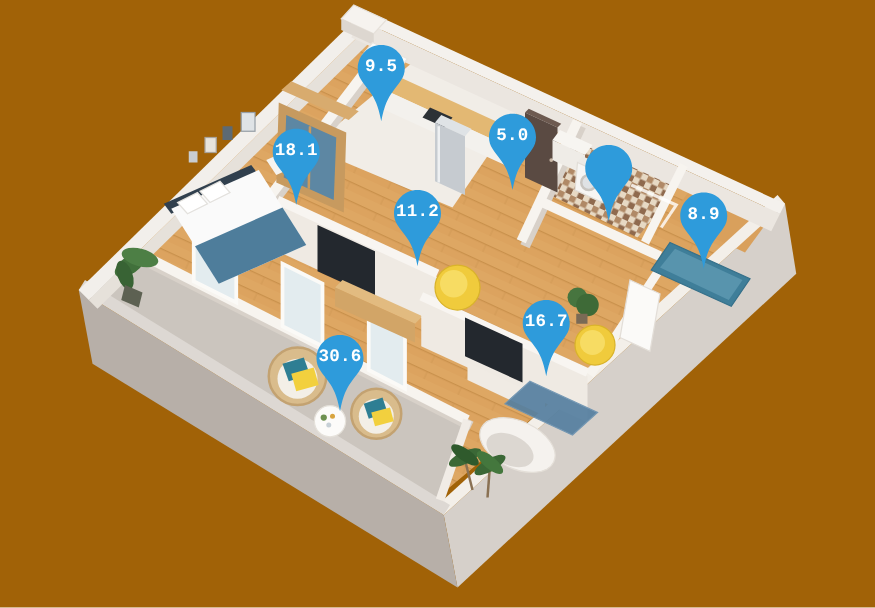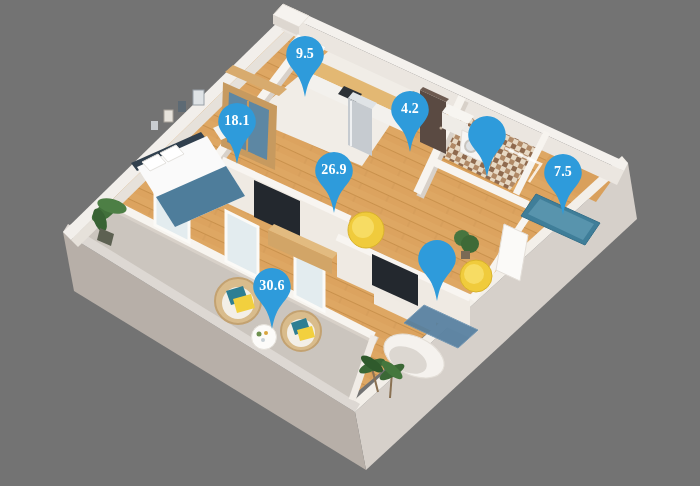--- a/index.html
+++ b/index.html
@@ -1,17 +1,17 @@
 <!DOCTYPE html>
 <html><head>
 <meta charset="utf-8">
 <style>
   html,body{margin:0;padding:0;background:#fff;}
-  .stage{position:relative;width:700px;height:486px;background:#737373;overflow:hidden;
-         font-family:Liberation Serif, serif;}
+  .stage{position:relative;width:700px;height:486px;background:#a16207;overflow:hidden;
+         font-family:Liberation Mono, monospace;}
   .plan-svg{position:absolute;left:0;top:0;}
   .pin{position:absolute;width:40px;height:64px;}
   .pin svg{position:absolute;left:0;top:0;display:block;}
   .pin .pin-label{position:absolute;left:0;top:0;width:40px;height:38px;display:flex;
       align-items:center;justify-content:center;color:#fff;font-size:14px;font-weight:600;
       letter-spacing:.2px;}
 </style>
 </head>
 <body>
 
@@ -162,43 +162,44 @@
   <div class="pin" style="left:217px;top:102px">
     <svg width="40" height="64" viewBox="0 0 40 64">
         <path d="M20 1 C9.6 1 1.2 9.4 1.2 19.8 C1.2 27 5.5 31 11 38.5 C14.5 43.3 17.6 49 20 62 C22.4 49 25.5 43.3 29 38.5 C34.5 31 38.8 27 38.8 19.8 C38.8 9.4 30.4 1 20 1 Z" fill="#2e9bdb"></path>
       </svg>
     <div class="pin-label">18.1</div>
   </div>
   <div class="pin" style="left:390px;top:90px">
     <svg width="40" height="64" viewBox="0 0 40 64">
         <path d="M20 1 C9.6 1 1.2 9.4 1.2 19.8 C1.2 27 5.5 31 11 38.5 C14.5 43.3 17.6 49 20 62 C22.4 49 25.5 43.3 29 38.5 C34.5 31 38.8 27 38.8 19.8 C38.8 9.4 30.4 1 20 1 Z" fill="#2e9bdb"></path>
       </svg>
-    <div class="pin-label">4.2</div>
+    <div class="pin-label">5.0</div>
   </div>
   <div class="pin" style="left:314px;top:151px">
     <svg width="40" height="64" viewBox="0 0 40 64">
         <path d="M20 1 C9.6 1 1.2 9.4 1.2 19.8 C1.2 27 5.5 31 11 38.5 C14.5 43.3 17.6 49 20 62 C22.4 49 25.5 43.3 29 38.5 C34.5 31 38.8 27 38.8 19.8 C38.8 9.4 30.4 1 20 1 Z" fill="#2e9bdb"></path>
       </svg>
-    <div class="pin-label">26.9</div>
+    <div class="pin-label">11.2</div>
   </div>
   <div class="pin" style="left:467px;top:115px">
     <svg width="40" height="64" viewBox="0 0 40 64">
         <path d="M20 1 C9.6 1 1.2 9.4 1.2 19.8 C1.2 27 5.5 31 11 38.5 C14.5 43.3 17.6 49 20 62 C22.4 49 25.5 43.3 29 38.5 C34.5 31 38.8 27 38.8 19.8 C38.8 9.4 30.4 1 20 1 Z" fill="#2e9bdb"></path>
       </svg>
   </div>
   <div class="pin" style="left:543px;top:153px">
     <svg width="40" height="64" viewBox="0 0 40 64">
         <path d="M20 1 C9.6 1 1.2 9.4 1.2 19.8 C1.2 27 5.5 31 11 38.5 C14.5 43.3 17.6 49 20 62 C22.4 49 25.5 43.3 29 38.5 C34.5 31 38.8 27 38.8 19.8 C38.8 9.4 30.4 1 20 1 Z" fill="#2e9bdb"></path>
       </svg>
-    <div class="pin-label">7.5</div>
+    <div class="pin-label">8.9</div>
   </div>
   <div class="pin" style="left:417px;top:239px">
     <svg width="40" height="64" viewBox="0 0 40 64">
         <path d="M20 1 C9.6 1 1.2 9.4 1.2 19.8 C1.2 27 5.5 31 11 38.5 C14.5 43.3 17.6 49 20 62 C22.4 49 25.5 43.3 29 38.5 C34.5 31 38.8 27 38.8 19.8 C38.8 9.4 30.4 1 20 1 Z" fill="#2e9bdb"></path>
       </svg>
+    <div class="pin-label">16.7</div>
   </div>
   <div class="pin" style="left:252px;top:267px">
     <svg width="40" height="64" viewBox="0 0 40 64">
         <path d="M20 1 C9.6 1 1.2 9.4 1.2 19.8 C1.2 27 5.5 31 11 38.5 C14.5 43.3 17.6 49 20 62 C22.4 49 25.5 43.3 29 38.5 C34.5 31 38.8 27 38.8 19.8 C38.8 9.4 30.4 1 20 1 Z" fill="#2e9bdb"></path>
       </svg>
     <div class="pin-label">30.6</div>
   </div>
 
 </div>
 

